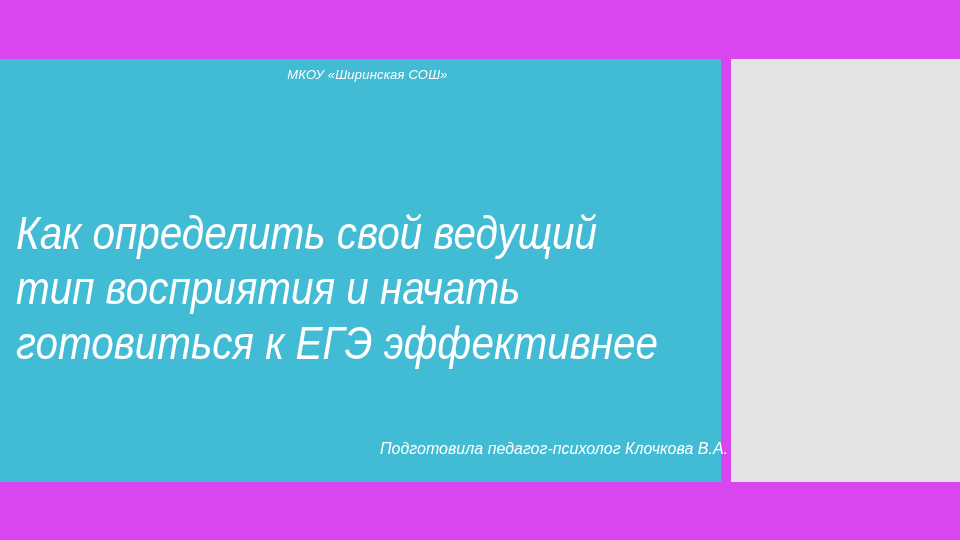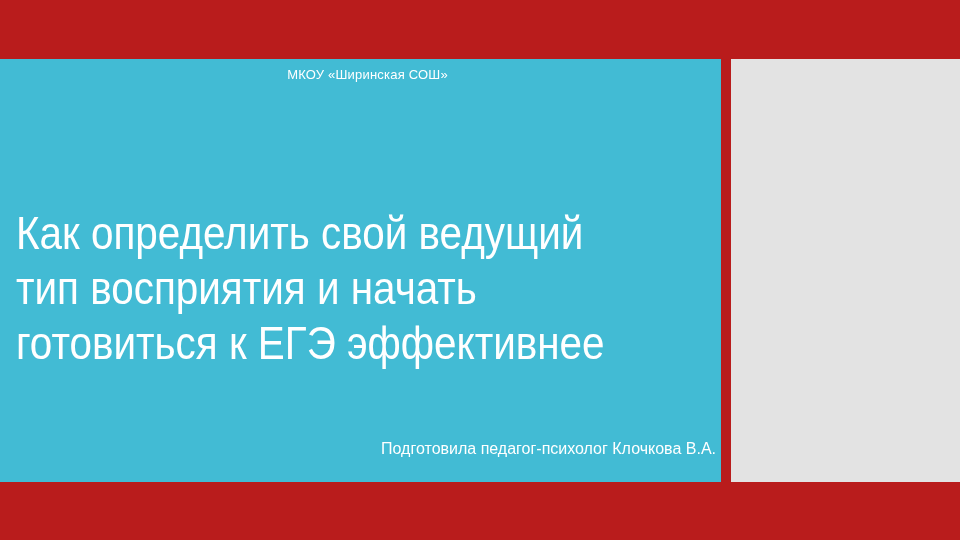--- a/index.html
+++ b/index.html
@@ -10,21 +10,22 @@
     width: 960px;
     height: 540px;
     background: #ffffff;
     font-family: "Liberation Sans", sans-serif;
     overflow: hidden;
   }
   #slide-root {
     position: relative;
     width: 960px;
     height: 540px;
-    background: #b91c1c;
+    background: #d946ef;
+    font-style: italic;
   }
   
   #title-panel {
     position: absolute;
     left: 0px;
     top: 59px;
     width: 721px;
     height: 423px;
     background: #42bbd4;
     box-sizing: border-box;
@@ -56,21 +57,21 @@
     transform: scaleX(0.86);
     transform-origin: left top;
     white-space: nowrap;
   }
   #slide-title .title-line {
     display: block;
   }
   
   #slide-subtitle {
     position: absolute;
-    left: 0px;
+    left: 12px;
     top: 440px;
     width: 716px;
     text-align: right;
     color: #ffffff;
     font-size: 16px;
     font-family: "Liberation Sans", sans-serif;
     white-space: nowrap;
   }
   
   #side-panel {

